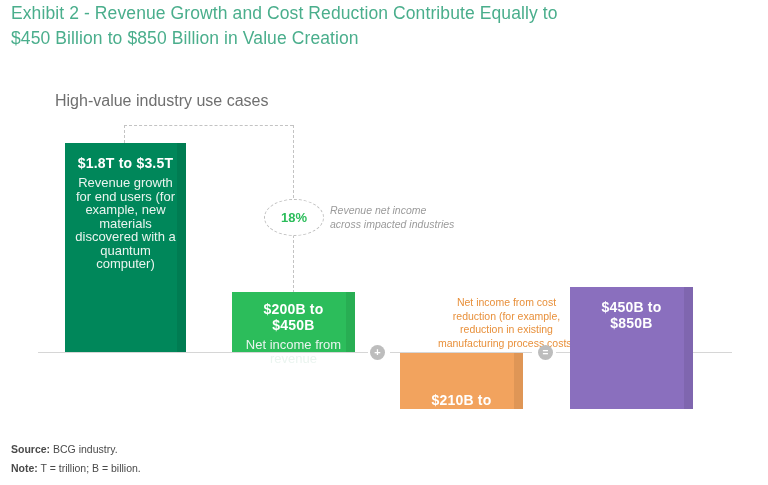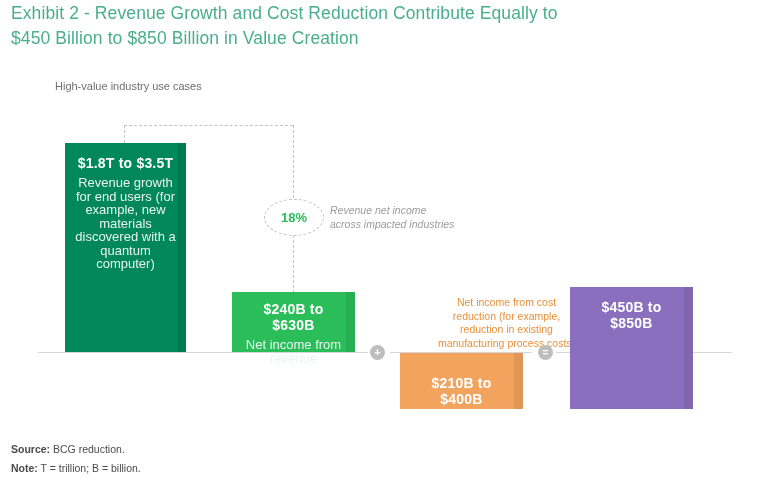--- a/index.html
+++ b/index.html
@@ -36,22 +36,22 @@
     left: 0;
     top: 0;
     width: 768px;
     height: 430px;
   }
 
   
   #col-label-usecases {
     position: absolute;
     left: 55px;
-    top: 80px;
-    font-size: 11px;
+    top: 92px;
+    font-size: 16px;
     color: #6f6f6f;
     white-space: nowrap;
   }
 
   
   .baseline {
     position: absolute;
     height: 1px;
     background: #d6d6d6;
     top: 352px;
@@ -102,21 +102,21 @@
   #bar-net-income-revenue {
     left: 232px; top: 292px; width: 123px; height: 60px;
     background: #2CBD5B;
   }
   #bar-net-income-revenue .bar-inner { padding-top: 9px; }
   
   #bar-net-income-cost {
     left: 400px; top: 353px; width: 123px; height: 56px;
     background: #F2A35E;
   }
-  #bar-net-income-cost .bar-inner { padding-top: 22px; }
+  #bar-net-income-cost .bar-inner { padding-top: 39px; }
   
   #bar-total-value {
     left: 570px; top: 287px; width: 123px; height: 122px;
     background: #8A6FBE;
   }
   #bar-total-value .bar-desc { color: #efe9f7; }
 
   
   #label-cost-reduction {
     position: absolute;
@@ -249,21 +249,21 @@
     <span id="ratio-value">18%</span>
   </div>
   <div id="ratio-note">
     <span>Revenue net income</span><br>
     <span>across impacted industries</span>
   </div>
 
   <div class="bar" id="bar-net-income-revenue">
     <div class="bar-shade"></div>
     <div class="bar-inner">
-      <div class="bar-value">$240B to $630B</div>
+      <div class="bar-value">$200B to $450B</div>
       <div class="bar-desc">Net income from revenue</div>
     </div>
   </div>
 
   <div class="operator" id="operator-plus">+</div>
 
   <div id="label-cost-reduction">Net income from cost reduction (for example, reduction in existing manufacturing process costs)</div>
 
   <div class="bar" id="bar-net-income-cost">
     <div class="bar-shade"></div>
@@ -278,18 +278,18 @@
     <div class="bar-shade"></div>
     <div class="bar-inner">
       <div class="bar-value">$450B to $850B</div>
     </div>
   </div>
 
 </div>
 
 <div id="footer">
   <span class="foot-row">
-    <span class="foot-key">Source:</span><span> BCG reduction.</span>
+    <span class="foot-key">Source:</span><span> BCG industry.</span>
   </span>
   <span class="foot-row">
     <span class="foot-key">Note:</span><span> T = trillion; B = billion.</span>
   </span>
 </div>
 
 </body></html>

